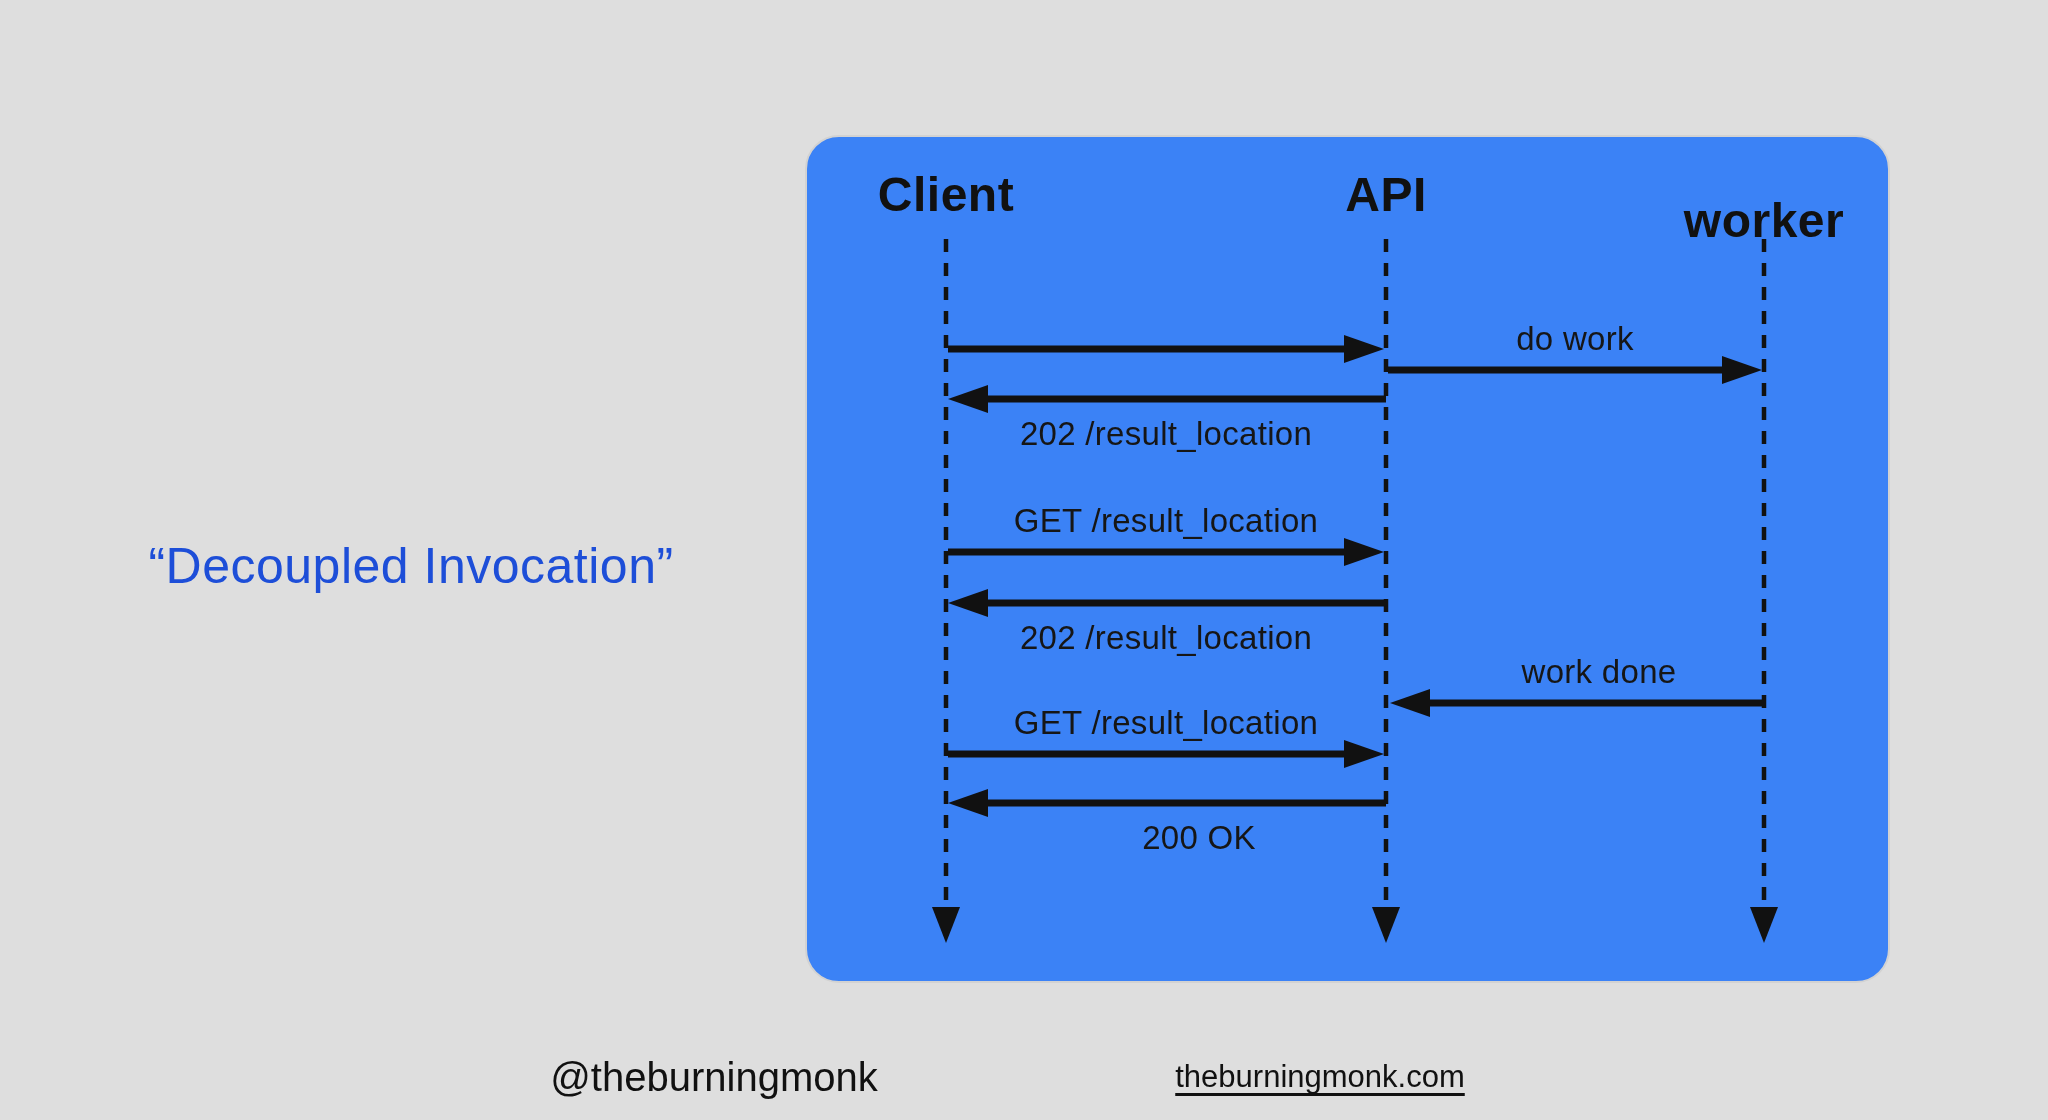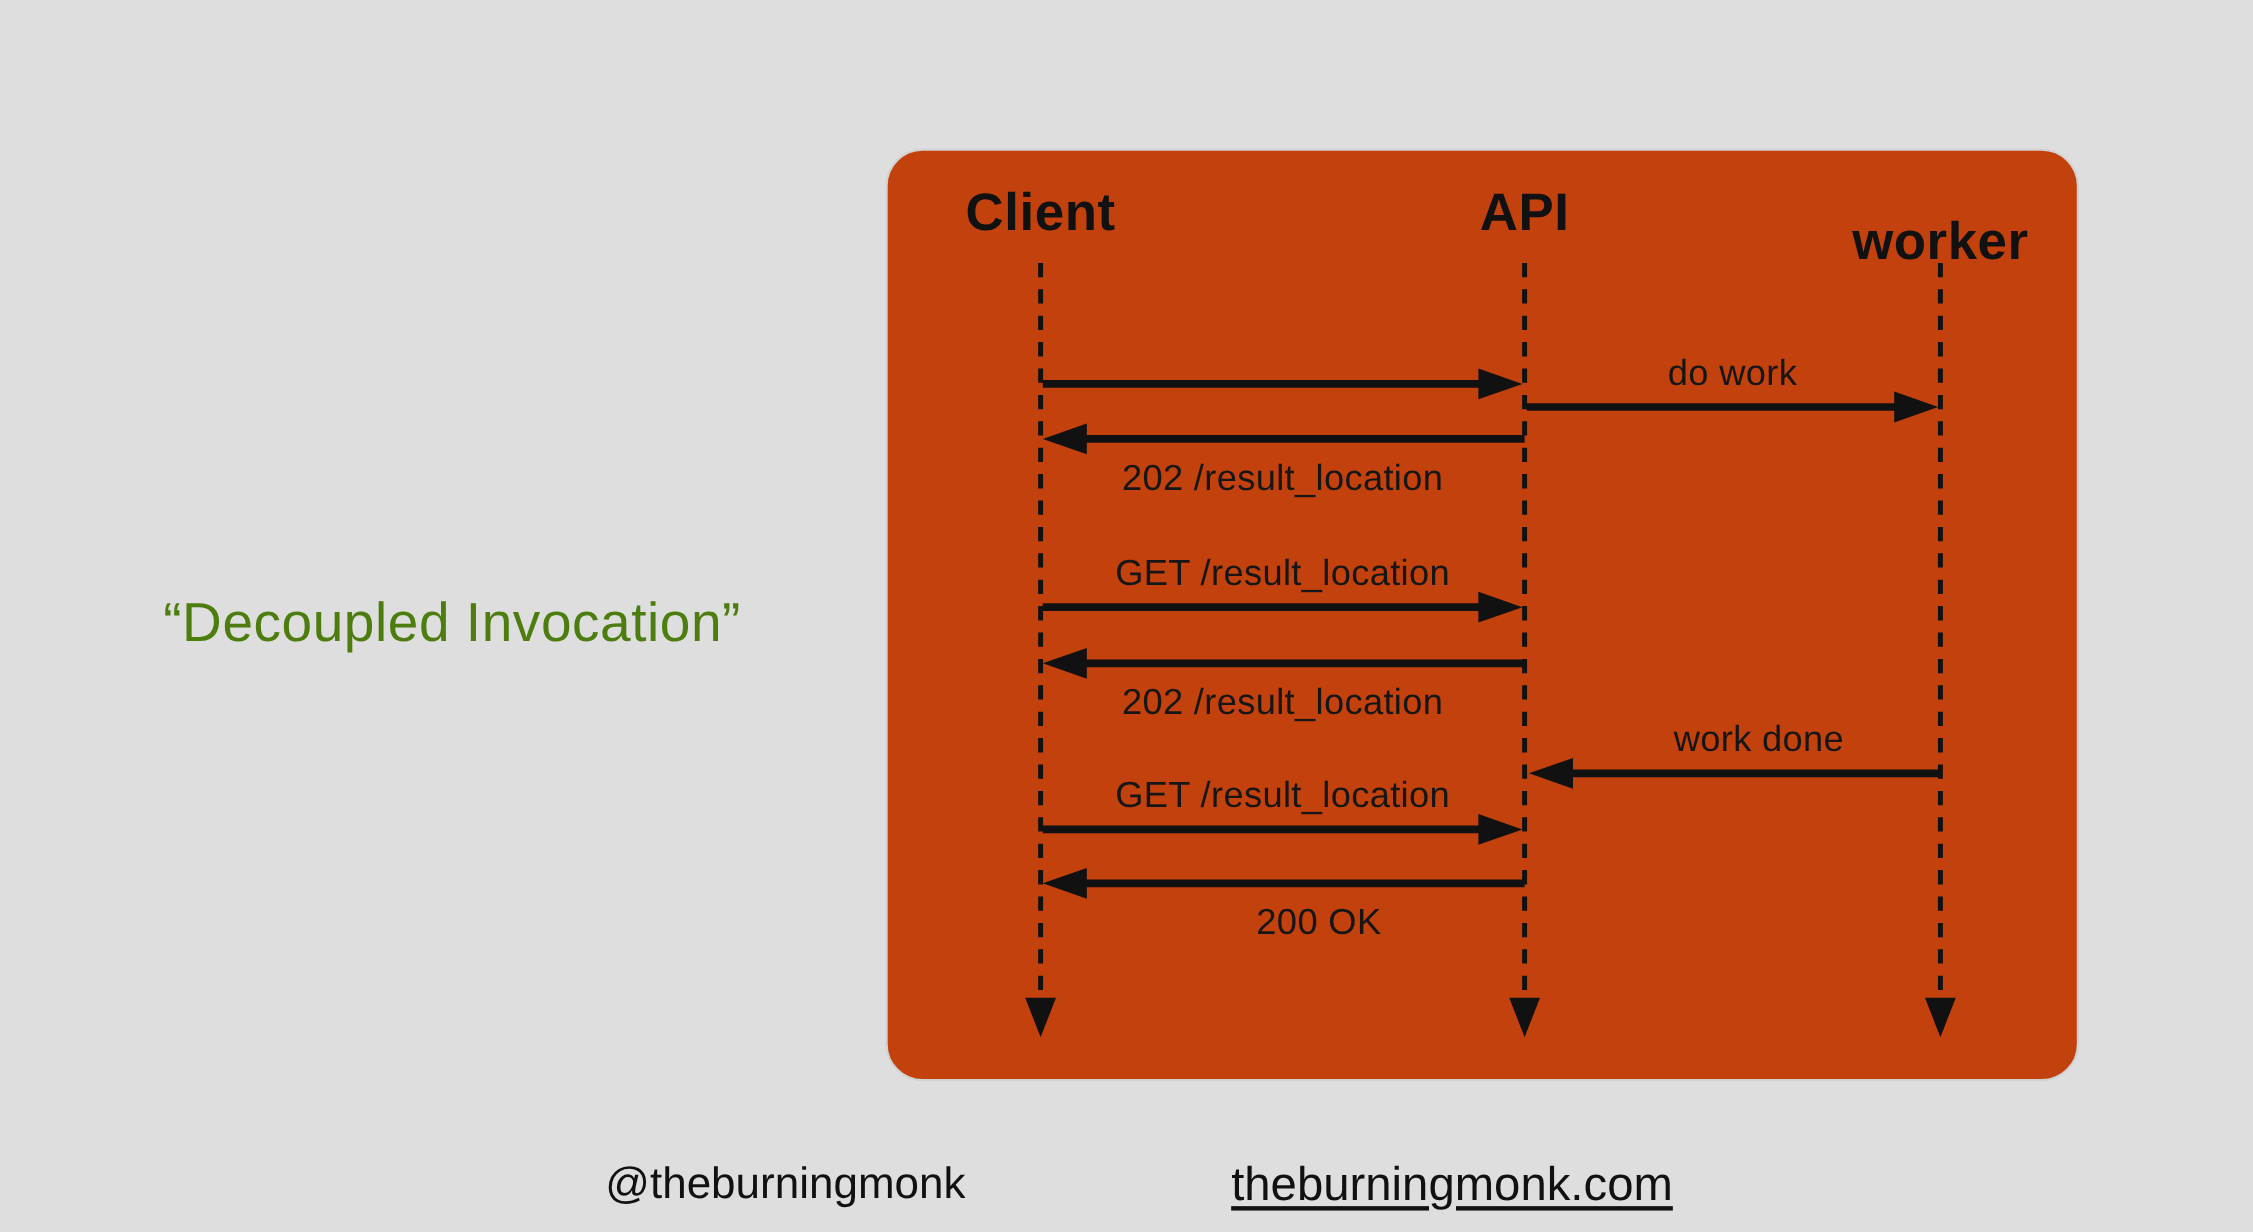--- a/index.html
+++ b/index.html
@@ -16,31 +16,31 @@
     width: 2048px;
     height: 1120px;
     background: #dedede;
   }
   .slide-title {
     position: absolute;
     left: 411px;
     top: 566px;
     transform: translate(-50%, -50%);
     font-size: 50px;
-    color: #4d7c0f;
+    color: #1d4ed8;
     white-space: nowrap;
     letter-spacing: 0.5px;
   }
   .card {
     position: absolute;
     left: 805px;
     top: 135px;
     width: 1085px;
     height: 848px;
-    background: #c2410c;
+    background: #3b82f6;
     border: 2px solid #d2d2d2;
     border-radius: 34px;
     box-sizing: border-box;
     text-decoration: underline;
   }
   .card svg {
     position: absolute;
     left: 0;
     top: 0;
   }
@@ -69,21 +69,21 @@
     transform: translate(-50%, -50%);
     font-size: 40px;
     color: #111111;
     white-space: nowrap;
   }
   .footer-link {
     position: absolute;
     left: 1320px;
     top: 1077px;
     transform: translate(-50%, -50%);
-    font-size: 43px;
+    font-size: 31px;
     color: #111111;
     text-decoration: underline;
     text-underline-offset: 6px;
     white-space: nowrap;
     cursor: pointer;
   }
   .ink-line { stroke: #111111; }
   .ink-fill { fill: #111111; }
 </style>
 </head>

